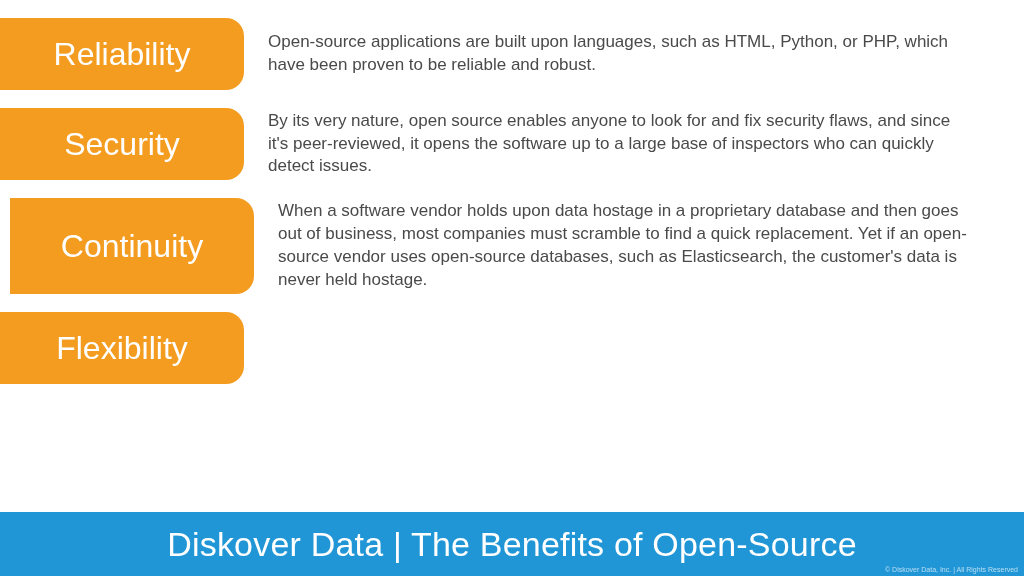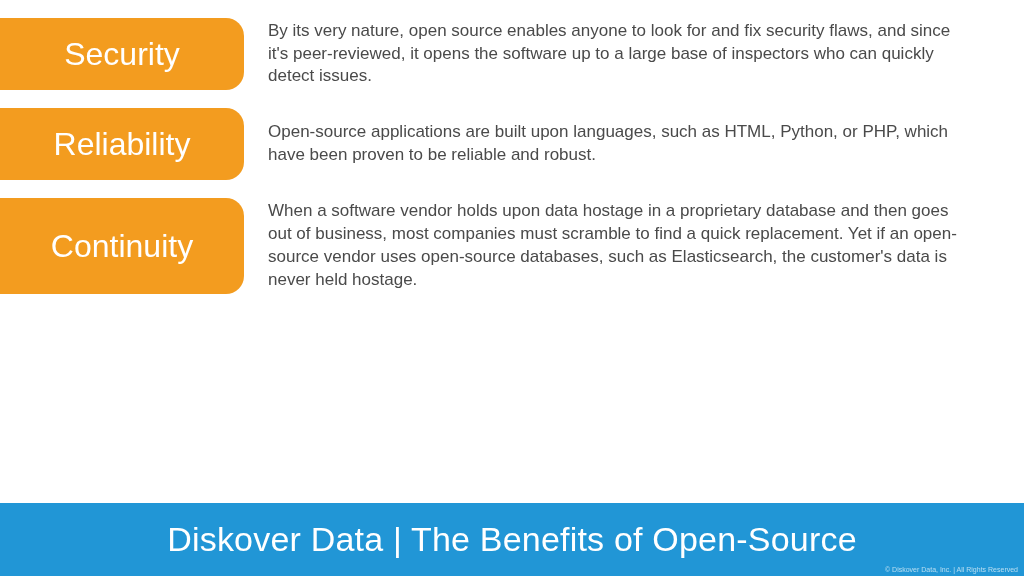--- a/index.html
+++ b/index.html
@@ -39,27 +39,27 @@
       font-weight: 300;
     }
     .desc {
       flex: 1;
       padding: 0 32px 0 24px;
       font-size: 17px;
       line-height: 1.35;
       color: #4a4a4a;
       max-width: 760px;
     }
-    .row.tall .tag { min-height: 96px; }
+    .row.tall .tag { min-height: 96px; margin-left: 10px; }
     .footer {
       position: absolute;
       left: 0;
       right: 0;
       bottom: 0;
-      height: 73px;
+      height: 64px;
       background: #2196d6;
       display: flex;
       align-items: center;
       justify-content: center;
     }
     .footer-title {
       color: #ffffff;
       font-size: 34px;
       font-weight: 300;
       letter-spacing: 0.2px;
@@ -73,40 +73,43 @@
       opacity: 0.85;
     }
   </style>
 </head>
 <body>
 
 <div class="content-area">
 
   <div class="row">
     <div class="tag">
-      <span>Security</span>
+      <span>Reliability</span>
     </div>
-    <div class="desc">By its very nature, open source enables anyone to look for and fix security flaws, and since it's peer-reviewed, it opens the software up to a large base of inspectors who can quickly detect issues.</div>
+    <div class="desc">Open-source applications are built upon languages, such as HTML, Python, or PHP, which have been proven to be reliable and robust.</div>
   </div>
 
   <div class="row">
     <div class="tag">
-      <span>Reliability</span>
+      <span>Security</span>
     </div>
-    <div class="desc">Open-source applications are built upon languages, such as HTML, Python, or PHP, which have been proven to be reliable and robust.</div>
+    <div class="desc">By its very nature, open source enables anyone to look for and fix security flaws, and since it's peer-reviewed, it opens the software up to a large base of inspectors who can quickly detect issues.</div>
   </div>
 
   <div class="row tall">
     <div class="tag">
       <span>Continuity</span>
     </div>
     <div class="desc">When a software vendor holds upon data hostage in a proprietary database and then goes out of business, most companies must scramble to find a quick replacement. Yet if an open-source vendor uses open-source databases, such as Elasticsearch, the customer's data is never held hostage.</div>
   </div>
 
   <div class="row">
+    <div class="tag">
+      <span>Flexibility</span>
+    </div>
   </div>
 
 </div>
 
 <div class="footer">
   <div class="footer-title">Diskover Data | The Benefits of Open-Source</div>
   <div class="copyright">© Diskover Data, Inc. | All Rights Reserved</div>
 </div>
 
 </body></html>

